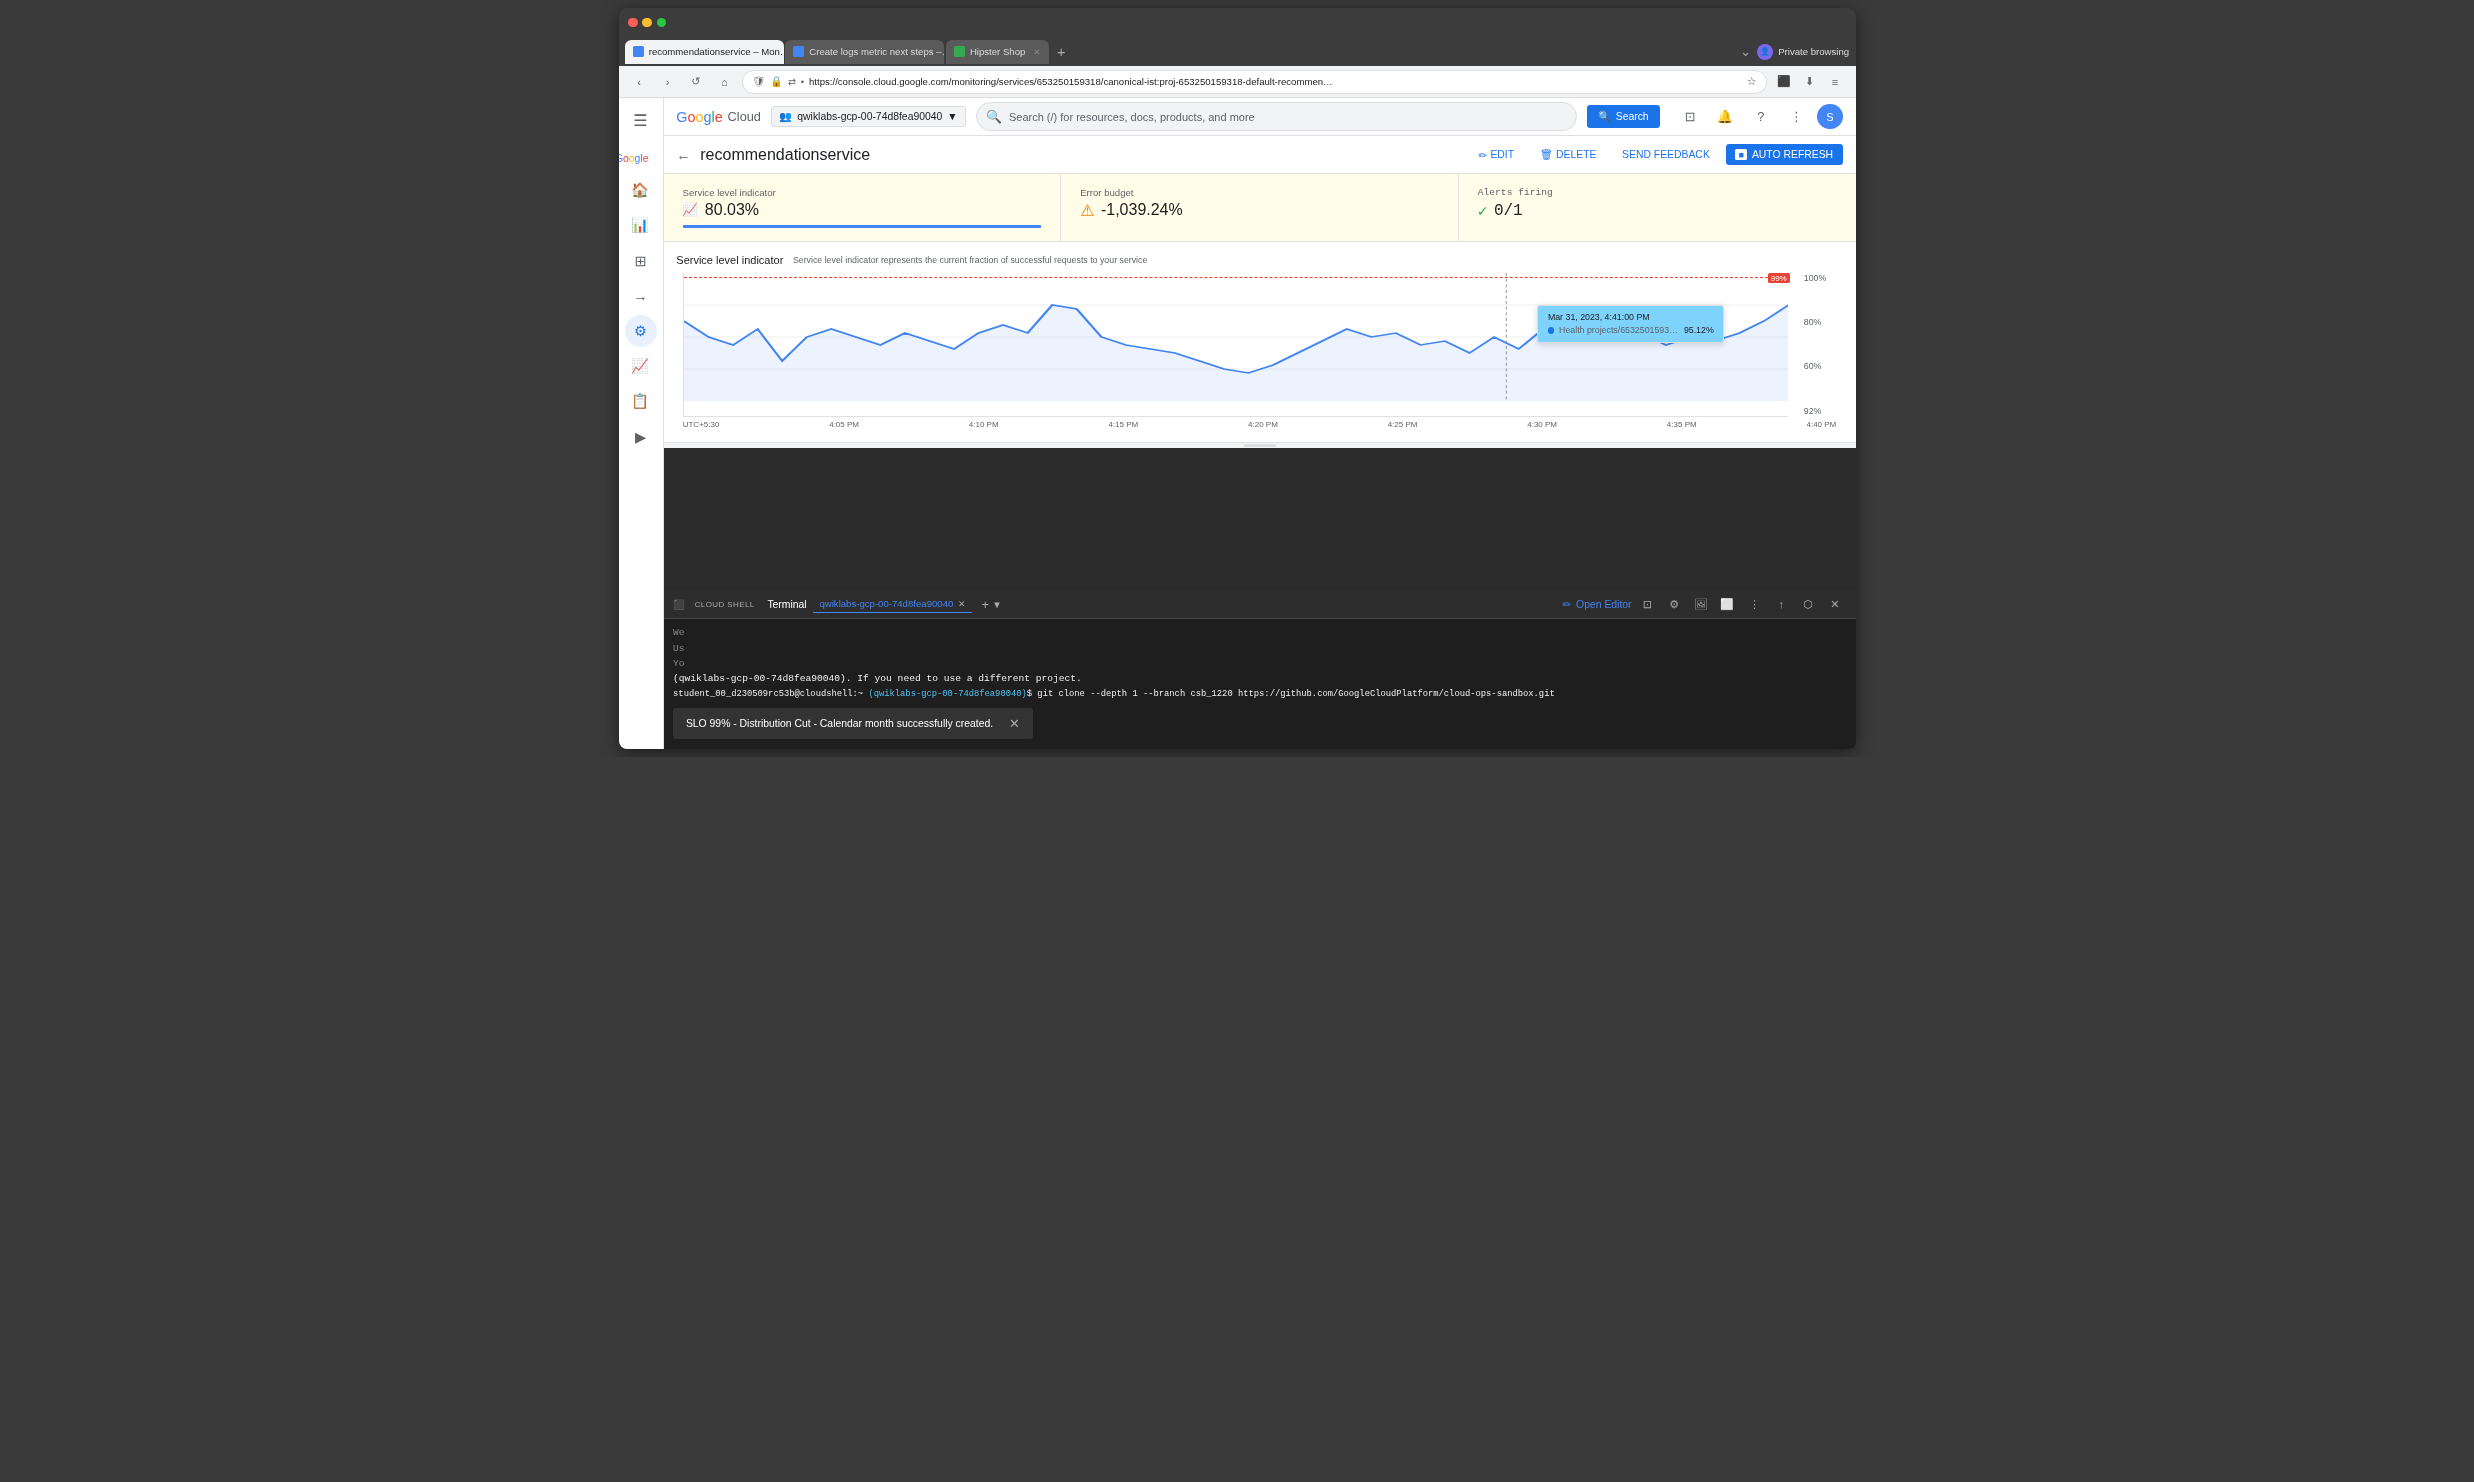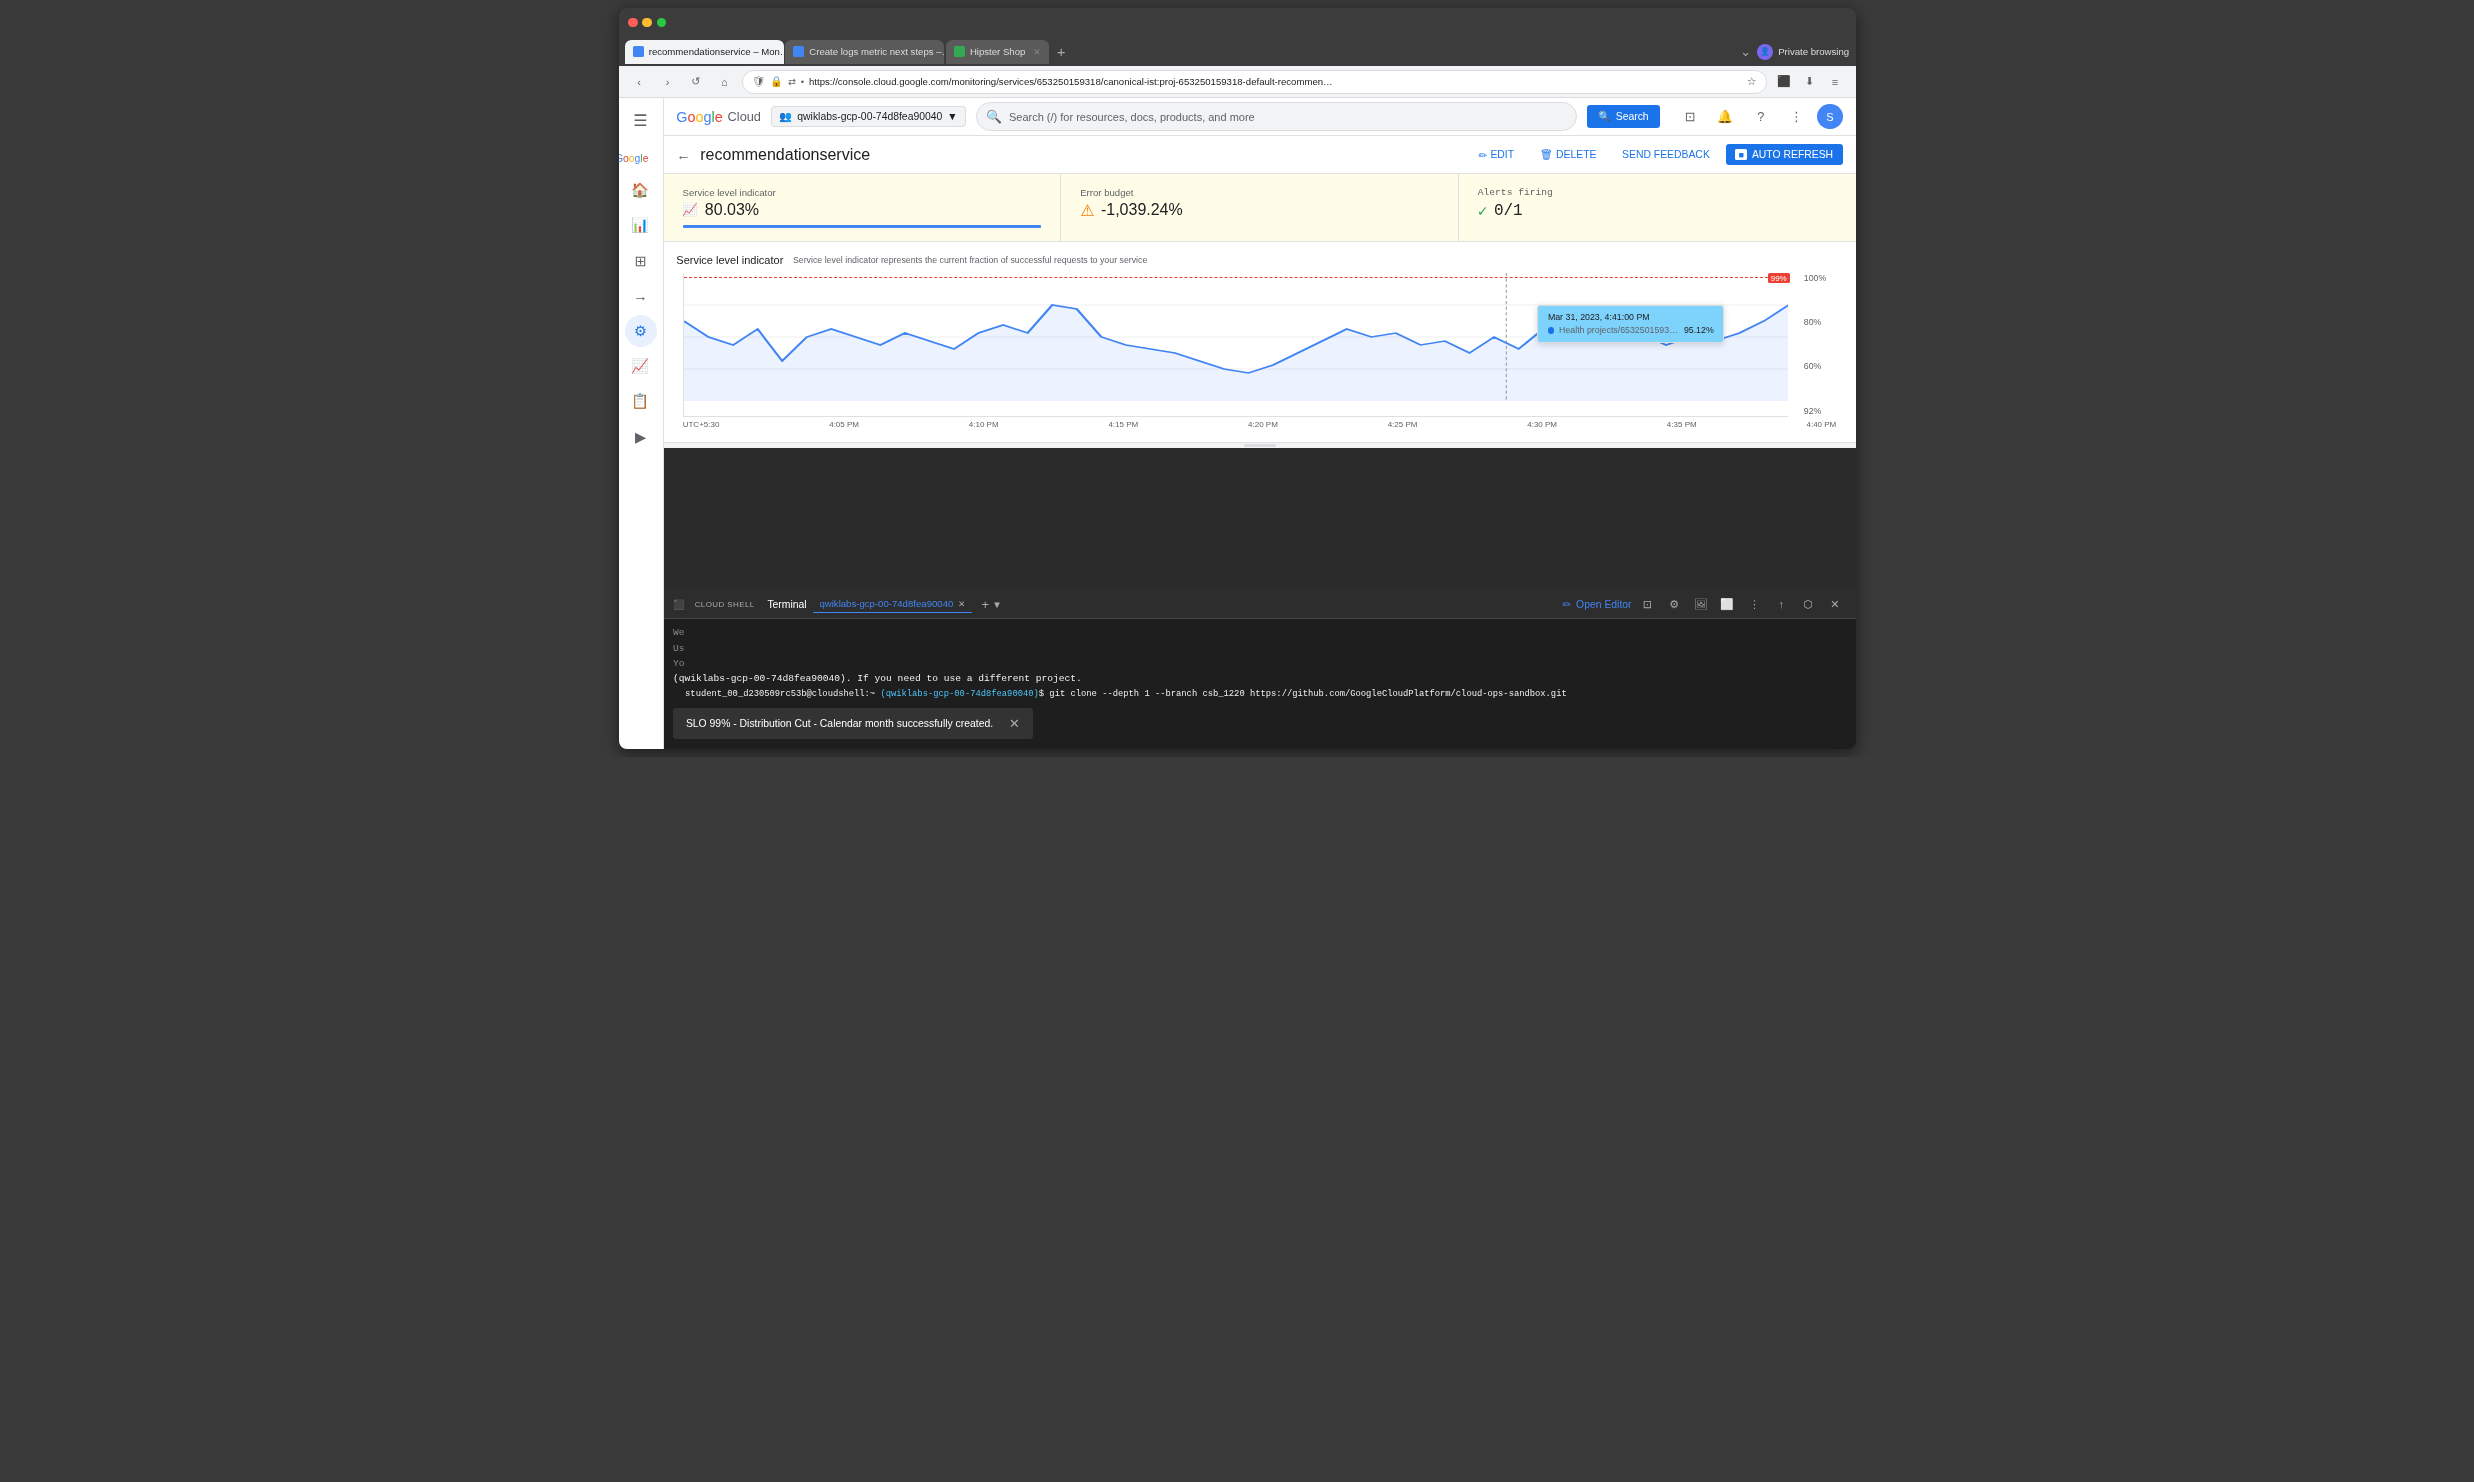--- a/index.html
+++ b/index.html
@@ -676,21 +676,21 @@
             <div class="shell-icon-btn">↑</div>
             <div class="shell-icon-btn">⬡</div>
             <div class="shell-icon-btn">✕</div>
           </div>
         </div>
         <div class="terminal-content">
           <div class="terminal-line-dim">We</div>
           <div class="terminal-line-dim">Us</div>
           <div class="terminal-line-dim">Yo</div>
           <div style="color:#f0f0f0;font-size:9.6px;">(qwiklabs-gcp-00-74d8fea90040). If you need to use a different project.</div>
-          <div style="color:#f0f0f0;font-size:8.8px;word-break:break-all;margin-left:12px;">student_00_d230509rc53b@cloudshell:~ <span style="color:#4fc3f7">(qwiklabs-gcp-00-74d8fea90040)</span>$ git clone --depth 1 --branch csb_1220 https://github.com/GoogleCloudPlatform/cloud-ops-sandbox.git</div>
+          <div style="color:#f0f0f0;font-size:8.8px;word-break:break-all;">student_00_d230509rc53b@cloudshell:~ <span style="color:#4fc3f7">(qwiklabs-gcp-00-74d8fea90040)</span>$ git clone --depth 1 --branch csb_1220 https://github.com/GoogleCloudPlatform/cloud-ops-sandbox.git</div>
         </div>
 
         <div class="toast">
           <span>SLO 99% - Distribution Cut - Calendar month successfully created.</span>
           <span class="toast-close">✕</span>
         </div>
 
       </div>
     </div>
   </div>

